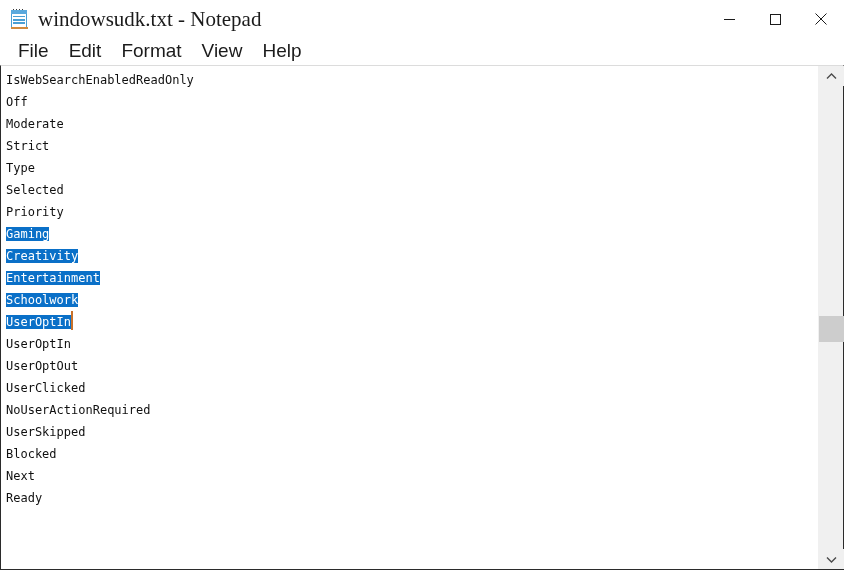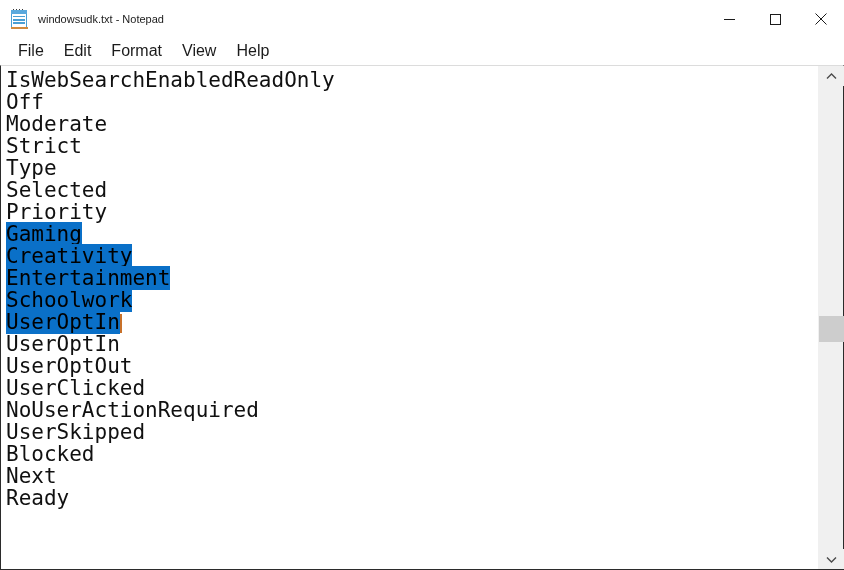--- a/index.html
+++ b/index.html
@@ -84,24 +84,24 @@
     left: 4px; top: 0px;
     width: 12px; height: 3px;
     background: repeating-linear-gradient(
       to right,
       #3a3a3a 0px, #3a3a3a 1px,
       transparent 1px, transparent 3px
     );
   }
 
   #title-text {
-    font-size: 11px;
+    font-size: 21px;
     color: #1b1b1b;
     white-space: nowrap;
-    font-family: Liberation Sans, sans-serif;
+    font-family: Liberation Serif, serif;
   }
 
   #win-controls {
     display: flex;
     flex: 0 0 auto;
     height: 38px;
     align-self: flex-start;
   }
   .win-btn {
     width: 46px;
@@ -120,21 +120,21 @@
   #menubar {
     height: 27px;
     min-height: 27px;
     display: flex;
     align-items: center;
     background: #ffffff;
     padding-left: 8px;
     box-sizing: border-box;
   }
   .menu-item {
-    font-size: 16px;
+    font-size: 19px;
     color: #1b1b1b;
     padding: 2px 10px 3px 10px;
     cursor: default;
     white-space: nowrap;
     font-family: "Liberation Sans", sans-serif;
   }
 
   
   #client {
     flex: 1 1 auto;
@@ -154,33 +154,33 @@
     position: relative;
     overflow: hidden;
     background: #ffffff;
     padding-top: 3px;
   }
 
   .line {
     height: 22px;
     line-height: 22px;
     font-family: "DejaVu Sans Mono", "Liberation Mono", monospace;
-    font-size: 21px;
+    font-size: 12px;
     color: #101010;
     white-space: pre;
     padding-left: 5px;
     box-sizing: border-box;
     position: relative;
   }
   .line .seg {
     display: inline;
   }
   .line.selected .seg {
     background: #0a70c8;
-    color: #000000;
+    color: #ffffff;
   }
   .line .caret {
     display: inline-block;
     width: 2px;
     height: 19px;
     background: #c8712a;
     vertical-align: -4px;
     margin-left: 0px;
   }
 

